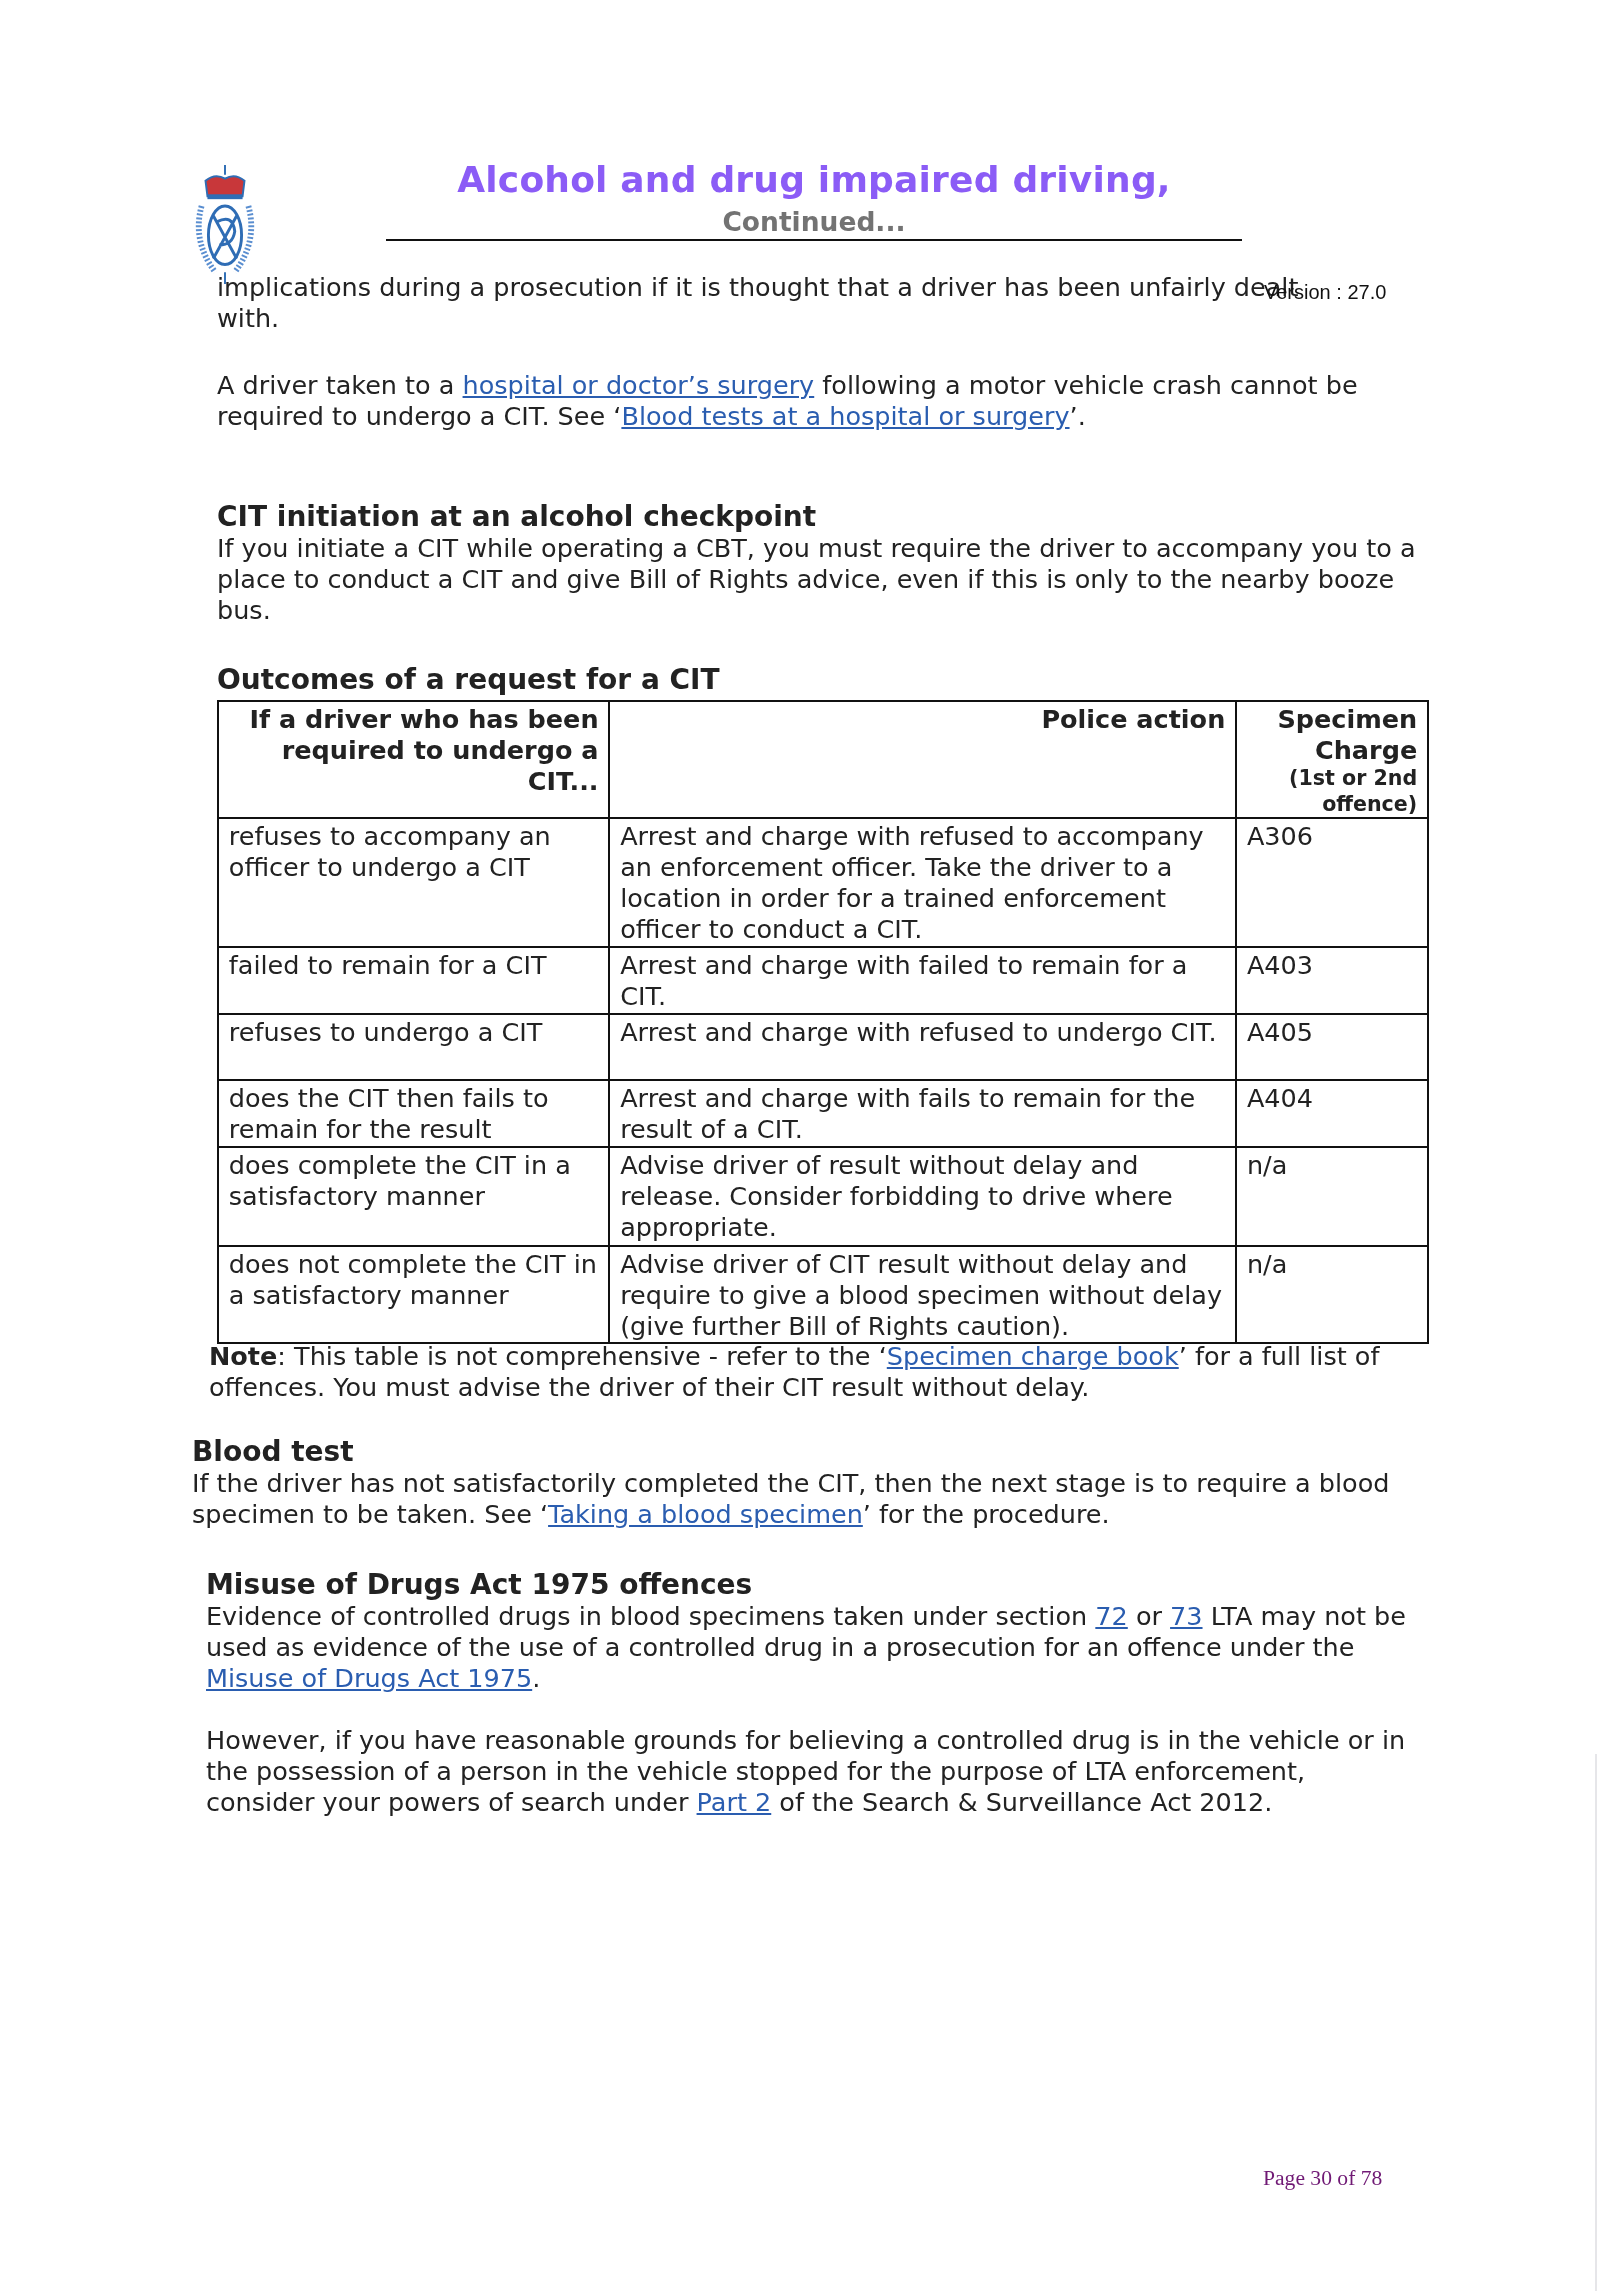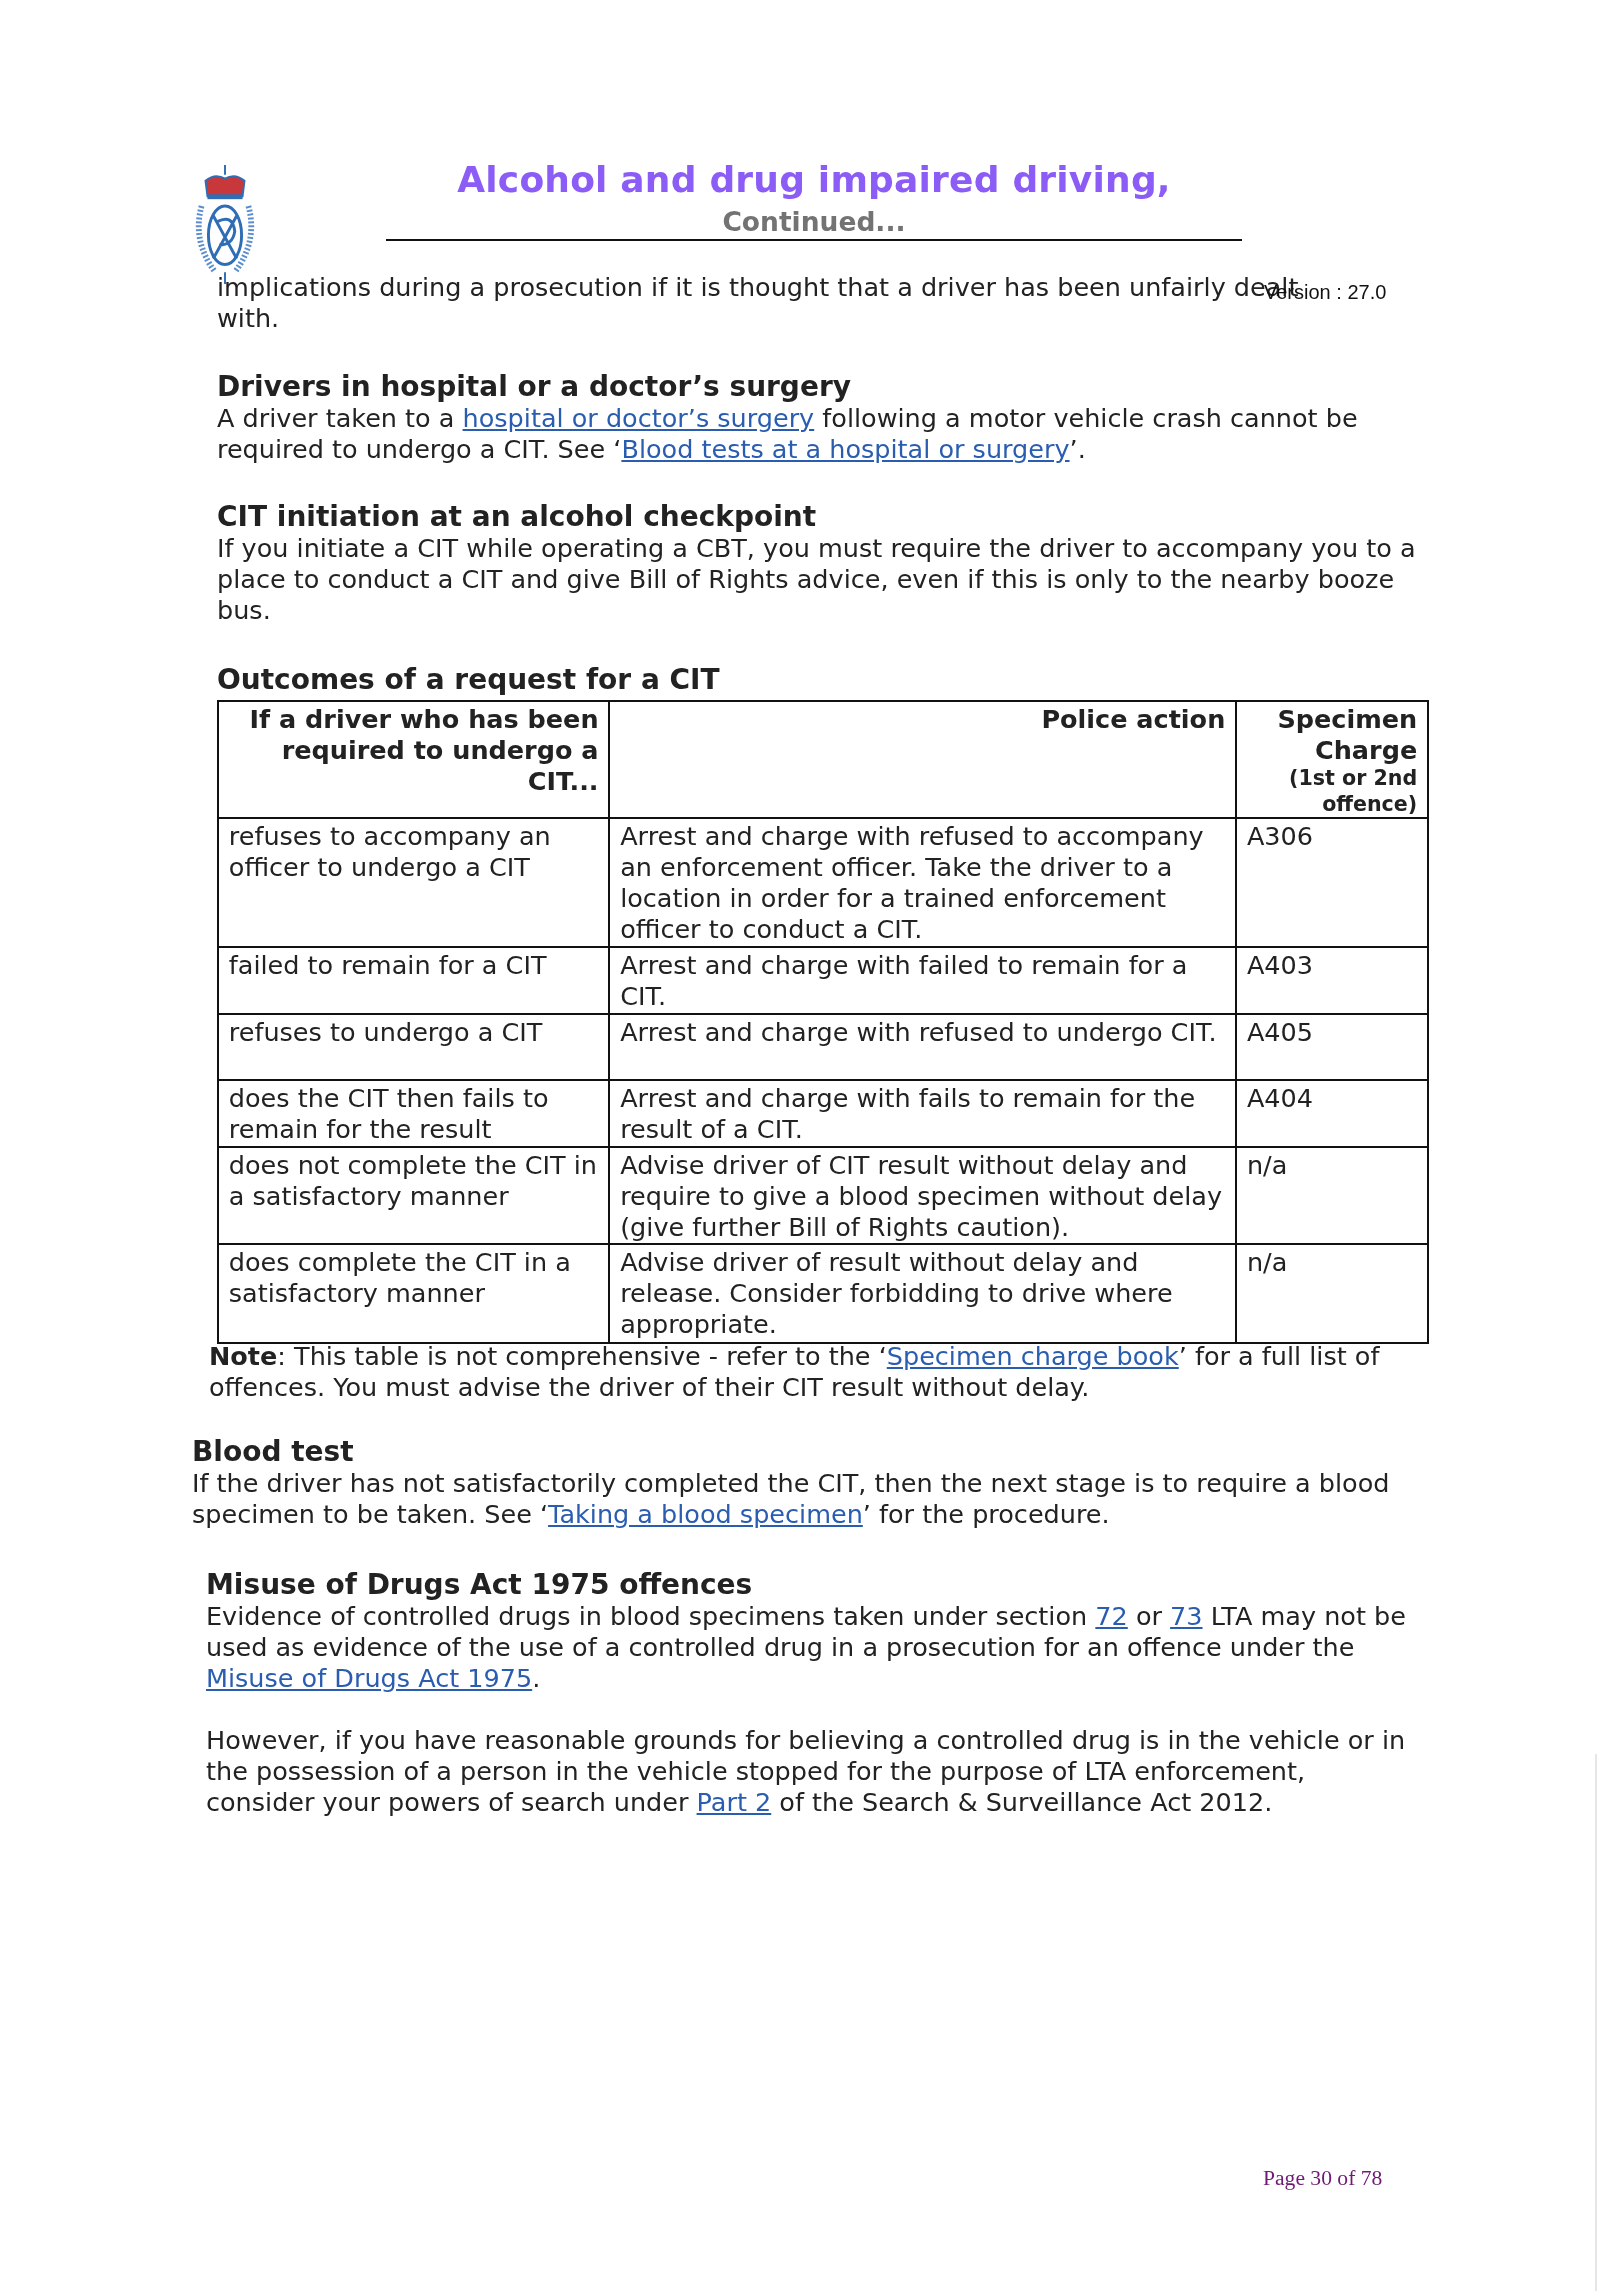--- a/index.html
+++ b/index.html
@@ -64,21 +64,20 @@
 <div class="abs subtitle">Continued...</div>
 <div class="abs rule"></div>
 
 <div class="abs body-text" style="left:217px; top:272px; width:1078px; white-space:nowrap;">
   <span>implications during a prosecution if it is thought that a driver has been unfairly dealt</span>
 </div>
 <div class="abs version">Version : 27.0</div>
 <div class="abs body-text" style="left:217px; top:303px;">with.</div>
 
 <div class="abs" style="left:217px; top:370px; width:1206px;">
-  <h2 class="sec">Drivers in hospital or a doctor’s surgery</h2>
   <p class="para body-text">
     <span>A driver taken to a </span><a class="lnk" href="#">hospital or doctor’s surgery</a><span> following a motor vehicle crash cannot be required to undergo a CIT. See ‘</span><a class="lnk" href="#">Blood tests at a hospital or surgery</a><span>’.</span>
   </p>
 </div>
 
 <div class="abs" style="left:217px; top:500px; width:1206px;">
   <h2 class="sec">CIT initiation at an alcohol checkpoint</h2>
   <p class="para body-text">If you initiate a CIT while operating a CBT, you must require the driver to accompany you to a place to conduct a CIT and give Bill of Rights advice, even if this is only to the nearby booze bus.</p>
 </div>
 
@@ -114,28 +113,28 @@
   <tr style="height:66px">
     <td>refuses to undergo a CIT</td>
     <td>Arrest and charge with refused to undergo CIT.</td>
     <td>A405</td>
   </tr>
   <tr style="height:67px">
     <td>does the CIT then fails to remain for the result</td>
     <td>Arrest and charge with fails to remain for the result of a CIT.</td>
     <td>A404</td>
   </tr>
+  <tr style="height:99px">
+    <td>does complete the CIT in a satisfactory manner</td>
+    <td>Advise driver of result without delay and release. Consider forbidding to drive where appropriate.</td>
+    <td>n/a</td>
+  </tr>
   <tr style="height:97px">
     <td>does not complete the CIT in a satisfactory manner</td>
     <td>Advise driver of CIT result without delay and require to give a blood specimen without delay (give further Bill of Rights caution).</td>
-    <td>n/a</td>
-  </tr>
-  <tr style="height:99px">
-    <td>does complete the CIT in a satisfactory manner</td>
-    <td>Advise driver of result without delay and release. Consider forbidding to drive where appropriate.</td>
     <td>n/a</td>
   </tr>
 </tbody>
   </table>
 
 <div class="abs body-text" style="left:209px; top:1341px; width:1215px;">
   <b>Note</b><span>: This table is not comprehensive - refer to the ‘</span><a class="lnk" href="#">Specimen charge book</a><span>’ for a full list of offences. You must advise the driver of their CIT result without delay.</span>
 </div>
 
 <div class="abs" style="left:192px; top:1435px; width:1215px;">

